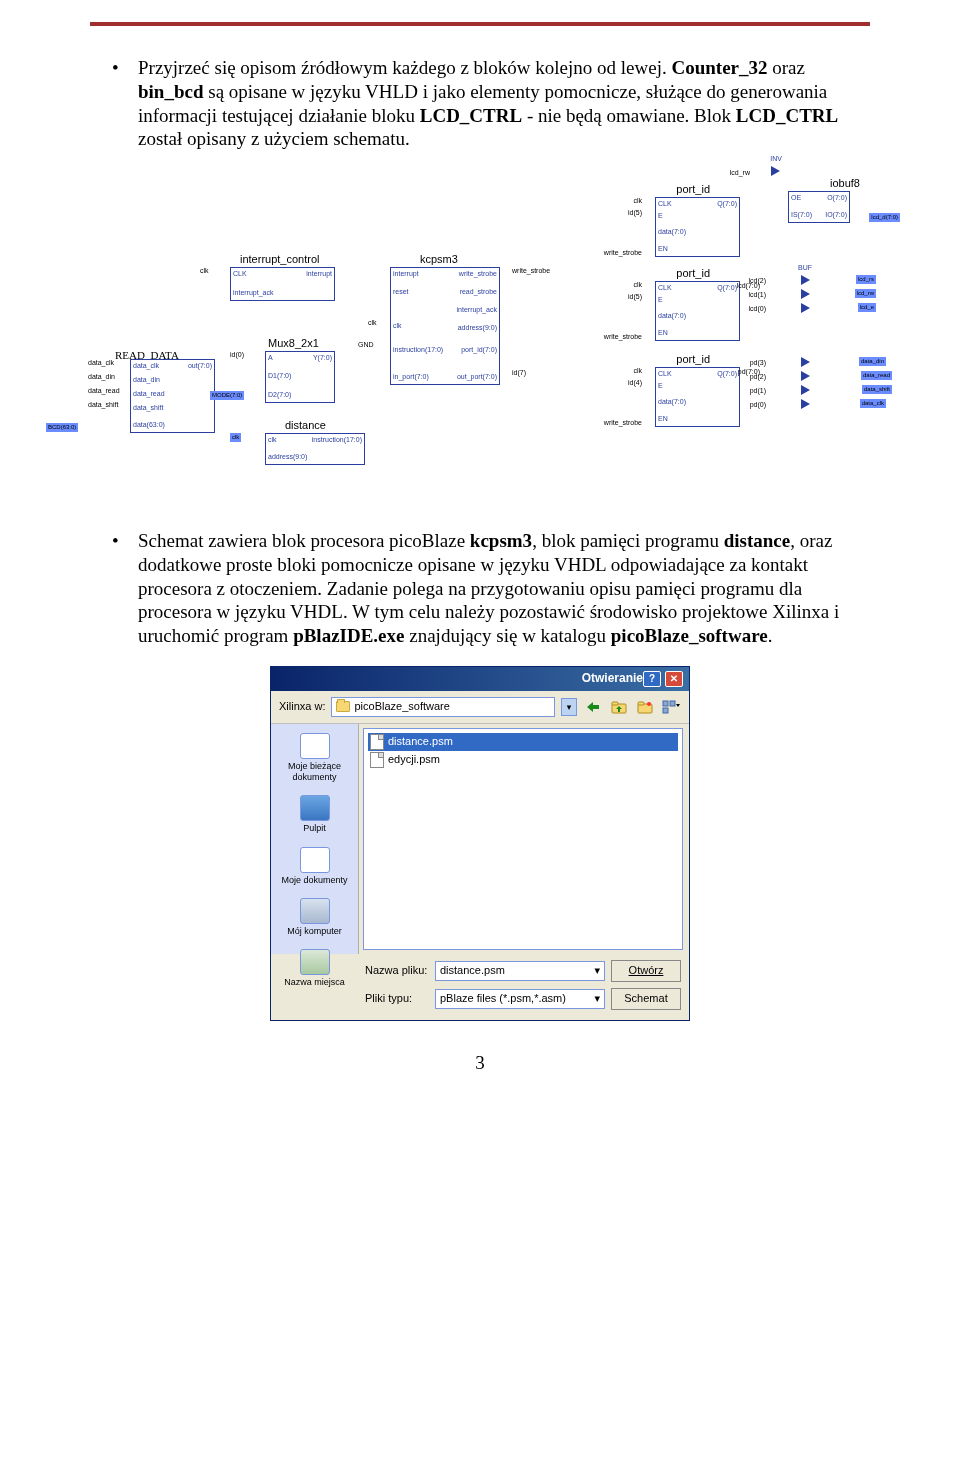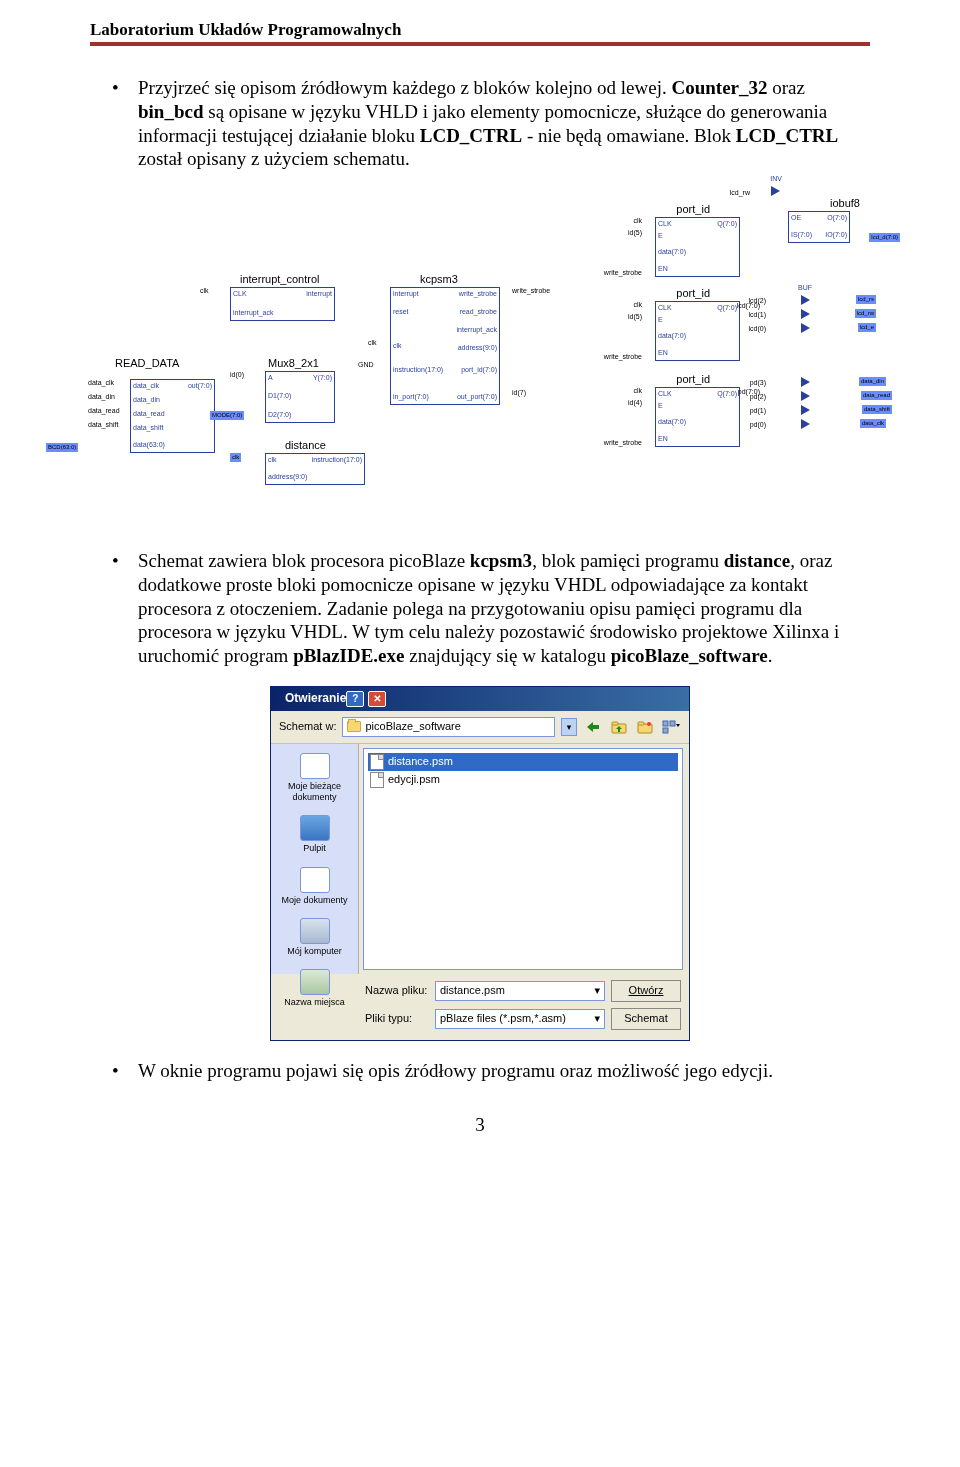--- a/index.html
+++ b/index.html
@@ -100,24 +100,24 @@
     width: 420px;
     margin: 6px auto 18px auto;
     border: 1px solid #0a246a;
     font-family: Tahoma, Arial, sans-serif;
     font-size: 11px;
     background: #ece9d8;
   }
   .od-title {
     background: linear-gradient(to right, #0a246a, #3a6ea5);
     color: #fff;
-    padding: 4px 14px;
-    display: flex;
-    align-items: center;
-    justify-content: flex-start;
+    padding: 4px 6px;
+    display: flex;
+    align-items: center;
+    justify-content: flex-end;
     font-weight: bold;
     font-size: 12px;
   }
   .od-title-right { display: flex; gap: 4px; }
   .winbtn {
     width: 18px; height: 16px;
     background: #d64a3a;
     border: 1px solid #fff;
     border-radius: 2px;
     color: #fff;
@@ -279,21 +279,20 @@
     text-align: center;
     font-size: 19px;
     margin-top: 30px;
   }
 </style>
 </head>
 <body>
 
 <div class="page">
   <div class="header">
-    <span>Laboratorium Układów Programowalnych</span>
   </div>
   <div class="header-rules"></div>
 
   <div class="body-text">
     <ul class="bullets">
       <li>
         <span>Przyjrzeć się opisom źródłowym każdego z bloków kolejno od lewej. </span><span class="bold">Counter_32</span><span> oraz </span><span class="bold">bin_bcd</span><span> są opisane w języku VHLD i jako elementy pomocnicze, służące do generowania informacji testującej działanie bloku </span><span class="bold">LCD_CTRL</span><span> - nie będą omawiane. Blok </span><span class="bold">LCD_CTRL</span><span> został opisany z użyciem schematu.</span>
       </li>
     </ul>
 
@@ -393,21 +392,21 @@
       <div class="tri" style="right:60px; top:202px;"></div>
       <div class="port" style="right:-22px; top:202px;">data_read</div>
       <div class="net" style="right:104px; top:218px;">pd(1)</div>
       <div class="tri" style="right:60px; top:216px;"></div>
       <div class="port" style="right:-22px; top:216px;">data_shift</div>
       <div class="net" style="right:104px; top:232px;">pd(0)</div>
       <div class="tri" style="right:60px; top:230px;"></div>
       <div class="port" style="right:-16px; top:230px;">data_clk</div>
       <div class="net" style="right:110px; top:199px;">pd(7:0)</div>
 
-      <div class="blk-title" style="left:25px; top:168px;">READ_DATA</div>
+      <div class="blk-title" style="left:25px; top:180px;font-family:Liberation Serif, serif;">READ_DATA</div>
       <div class="blk" style="left:40px; top:190px; width:85px; height:74px;">
         <div class="pin" style="left:2px; top:2px;">data_clk</div>
         <div class="pin" style="right:2px; top:2px;">out(7:0)</div>
         <div class="pin" style="left:2px; top:16px;">data_din</div>
         <div class="pin" style="left:2px; top:30px;">data_read</div>
         <div class="pin" style="left:2px; top:44px;">data_shift</div>
         <div class="pin" style="left:2px; bottom:2px;">data(63:0)</div>
       </div>
       <div class="net" style="left:-2px; top:190px;">data_clk</div>
       <div class="net" style="left:-2px; top:204px;">data_din</div>
@@ -442,21 +441,21 @@
 
     <div class="open-dialog">
       <div class="od-title">
         <span>Otwieranie</span>
         <div class="od-title-right">
           <div class="winbtn help">?</div>
           <div class="winbtn">✕</div>
         </div>
       </div>
       <div class="od-toolbar">
-        <span class="od-label">Schemat w:</span>
+        <span class="od-label">Xilinxa w:</span>
         <div class="od-combo">
           <span class="folder-icon"></span>
           <span>picoBlaze_software</span>
         </div>
         <div class="combo-arrow">▾</div>
         <div class="tb-icon green">
           <svg width="16" height="14" viewBox="0 0 16 14">
               <path d="M8 2 L2 7 L8 12 L8 9 L14 9 L14 5 L8 5 Z" fill="#1a8a1a"></path>
             </svg>
         </div>
@@ -535,21 +534,16 @@
         <div class="od-input">
           <span>pBlaze files (*.psm,*.asm)</span>
           <span>▾</span>
         </div>
         <div class="od-btn">
             <span>Schemat</span>
           </div>
       </div>
     </div>
 
-    <ul class="bullets">
-      <li>
-        <span>W oknie programu pojawi się opis źródłowy programu oraz możliwość jego edycji.</span>
-      </li>
-    </ul>
 
     <div class="page-number">3</div>
   </div>
 </div>
 
 </body></html>

